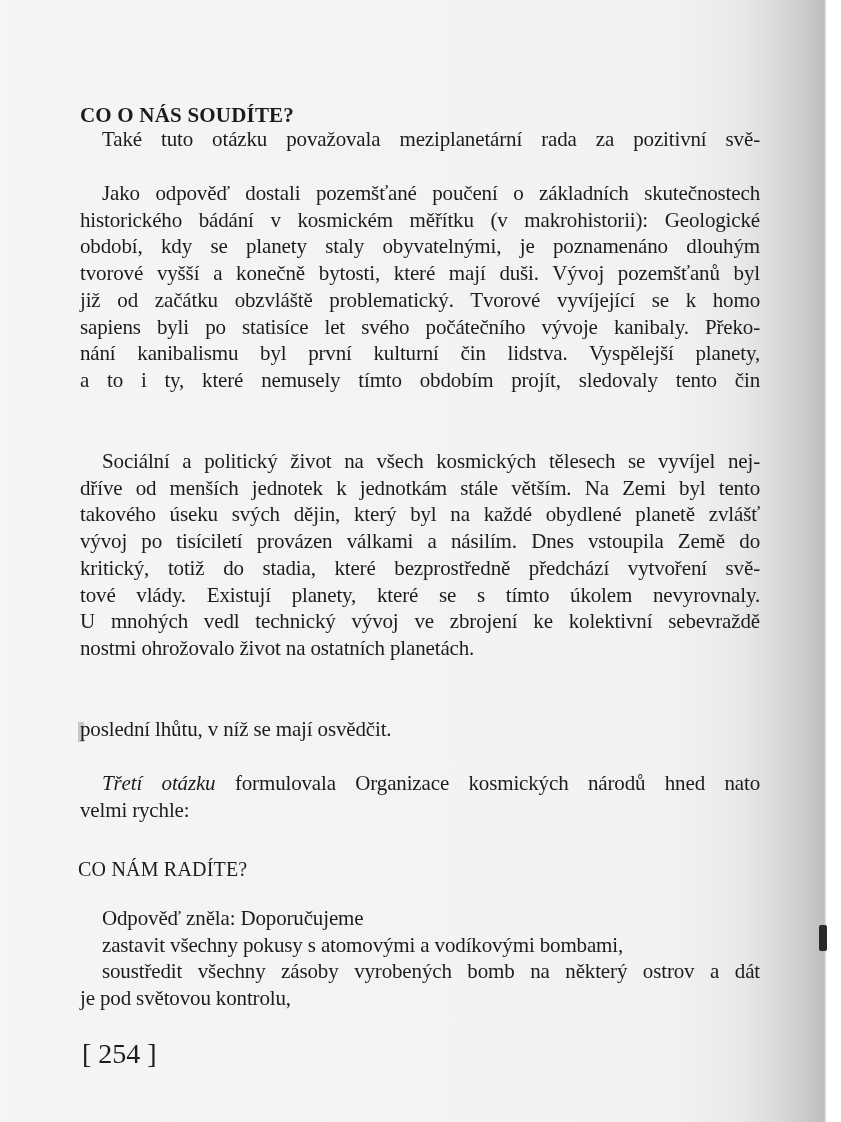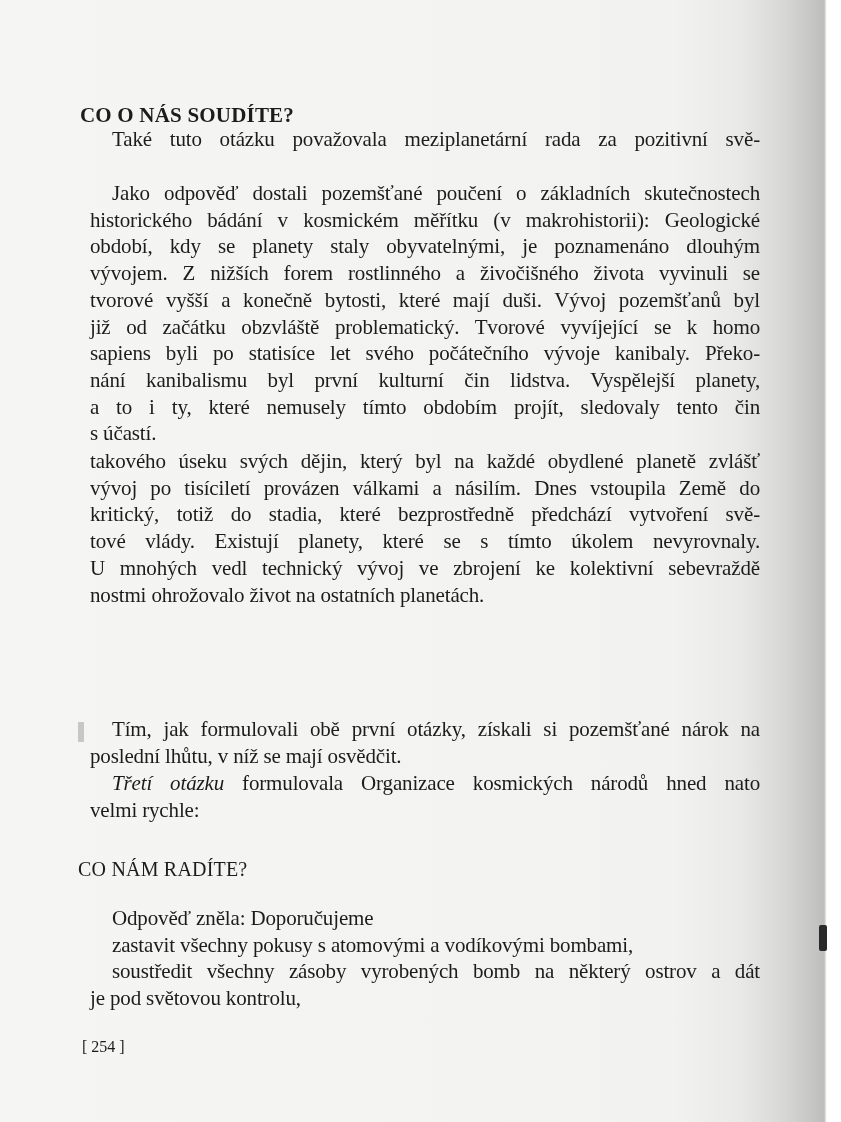--- a/index.html
+++ b/index.html
@@ -21,33 +21,33 @@
     position: absolute; left: 0;
     font-size: 16px; letter-spacing: 0.2px; white-space: nowrap;
   }
   .h1 { top: 69px; font-weight: bold; font-size: 21px; margin-top: 34px; }
   .h2 { top: 858px; font-size: 20px; left: -2px; }
   .para {
     position: absolute; left: 0; width: 680px;
     font-size: 21px; line-height: 26.7px;
     text-align: justify; letter-spacing: -0.15px;
   }
-  .line { display: block; white-space: nowrap; text-align-last: justify; margin-left: 10px; }
+  .line { display: block; white-space: nowrap; text-align-last: justify; }
   .line.last { text-align-last: left; }
   .indent { padding-left: 22px; }
   .p1 { top: 126px; }
   .p2 { top: 180px; }
   .p3 { top: 448px; }
   .p4 { top: 716px; }
   .p5 { top: 770px; }
   .p6 { top: 905px; }
   em { }
   .page-number {
     position: absolute; left: 82px; top: 1038px;
-    font-size: 16px; font-family: "Liberation Serif", serif;
+    font-size: 28px; font-family: "Liberation Serif", serif;
   }
   .edge-mark {
     position: absolute; left: 819px; top: 925px; width: 8px; height: 26px;
     background: #2a2a2a; border-radius: 2px;
   }
   .margin-speck {
     position: absolute; left: 78px; top: 722px; width: 6px; height: 20px;
     background: #9a9a9a; opacity: 0.5;
   }
 </style>
@@ -63,40 +63,39 @@
   <div class="heading h1">CO O NÁS SOUDÍTE?</div>
 
   <div class="para p1">
     <span class="line indent">Také tuto otázku považovala meziplanetární rada za pozitivní svě-</span>
   </div>
 
   <div class="para p2">
     <span class="line indent">Jako odpověď dostali pozemšťané poučení o základních skutečnostech</span>
     <span class="line">historického bádání v kosmickém měřítku (v makrohistorii): Geologické</span>
     <span class="line">období, kdy se planety staly obyvatelnými, je poznamenáno dlouhým</span>
-    <span class="line">vývojem. Z nižších forem rostlinného a živočišného života vyvinuli se</span>
     <span class="line">tvorové vyšší a konečně bytosti, které mají duši. Vývoj pozemšťanů byl</span>
     <span class="line">již od začátku obzvláště problematický. Tvorové vyvíjející se k homo</span>
     <span class="line">sapiens byli po statisíce let svého počátečního vývoje kanibaly. Překo-</span>
     <span class="line">nání kanibalismu byl první kulturní čin lidstva. Vyspělejší planety,</span>
     <span class="line">a to i ty, které nemusely tímto obdobím projít, sledovaly tento čin</span>
-    <span class="line last">s účastí.</span>
   </div>
 
   <div class="para p3">
+    <span class="line indent">Sociální a politický život na všech kosmických tělesech se vyvíjel nej-</span>
+    <span class="line">dříve od menších jednotek k jednotkám stále větším. Na Zemi byl tento</span>
     <span class="line">takového úseku svých dějin, který byl na každé obydlené planetě zvlášť</span>
     <span class="line">vývoj po tisíciletí provázen válkami a násilím. Dnes vstoupila Země do</span>
     <span class="line">kritický, totiž do stadia, které bezprostředně předchází vytvoření svě-</span>
     <span class="line">tové vlády. Existují planety, které se s tímto úkolem nevyrovnaly.</span>
     <span class="line">U mnohých vedl technický vývoj ve zbrojení ke kolektivní sebevraždě</span>
     <span class="line last">nostmi ohrožovalo život na ostatních planetách.</span>
   </div>
 
   <div class="para p4">
-    <span class="line indent">Tím, jak formulovali obě první otázky, získali si pozemšťané nárok na</span>
     <span class="line last">poslední lhůtu, v níž se mají osvědčit.</span>
   </div>
 
   <div class="para p5">
     <span class="line indent"><em>Třetí otázku</em><span> formulovala Organizace kosmických národů hned nato</span></span>
     <span class="line last">velmi rychle:</span>
   </div>
 
   <div class="heading h2">CO NÁM RADÍTE?</div>
 

